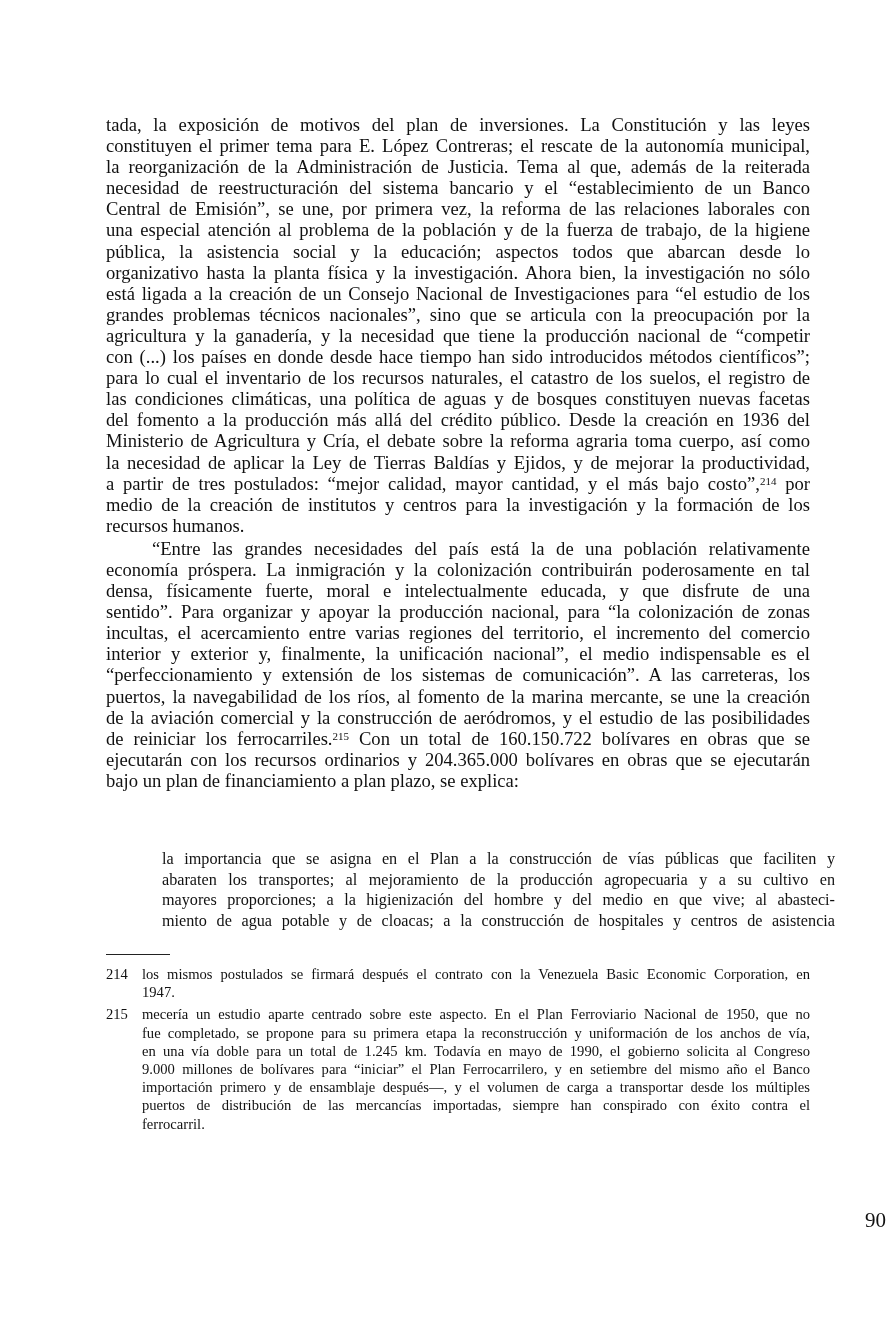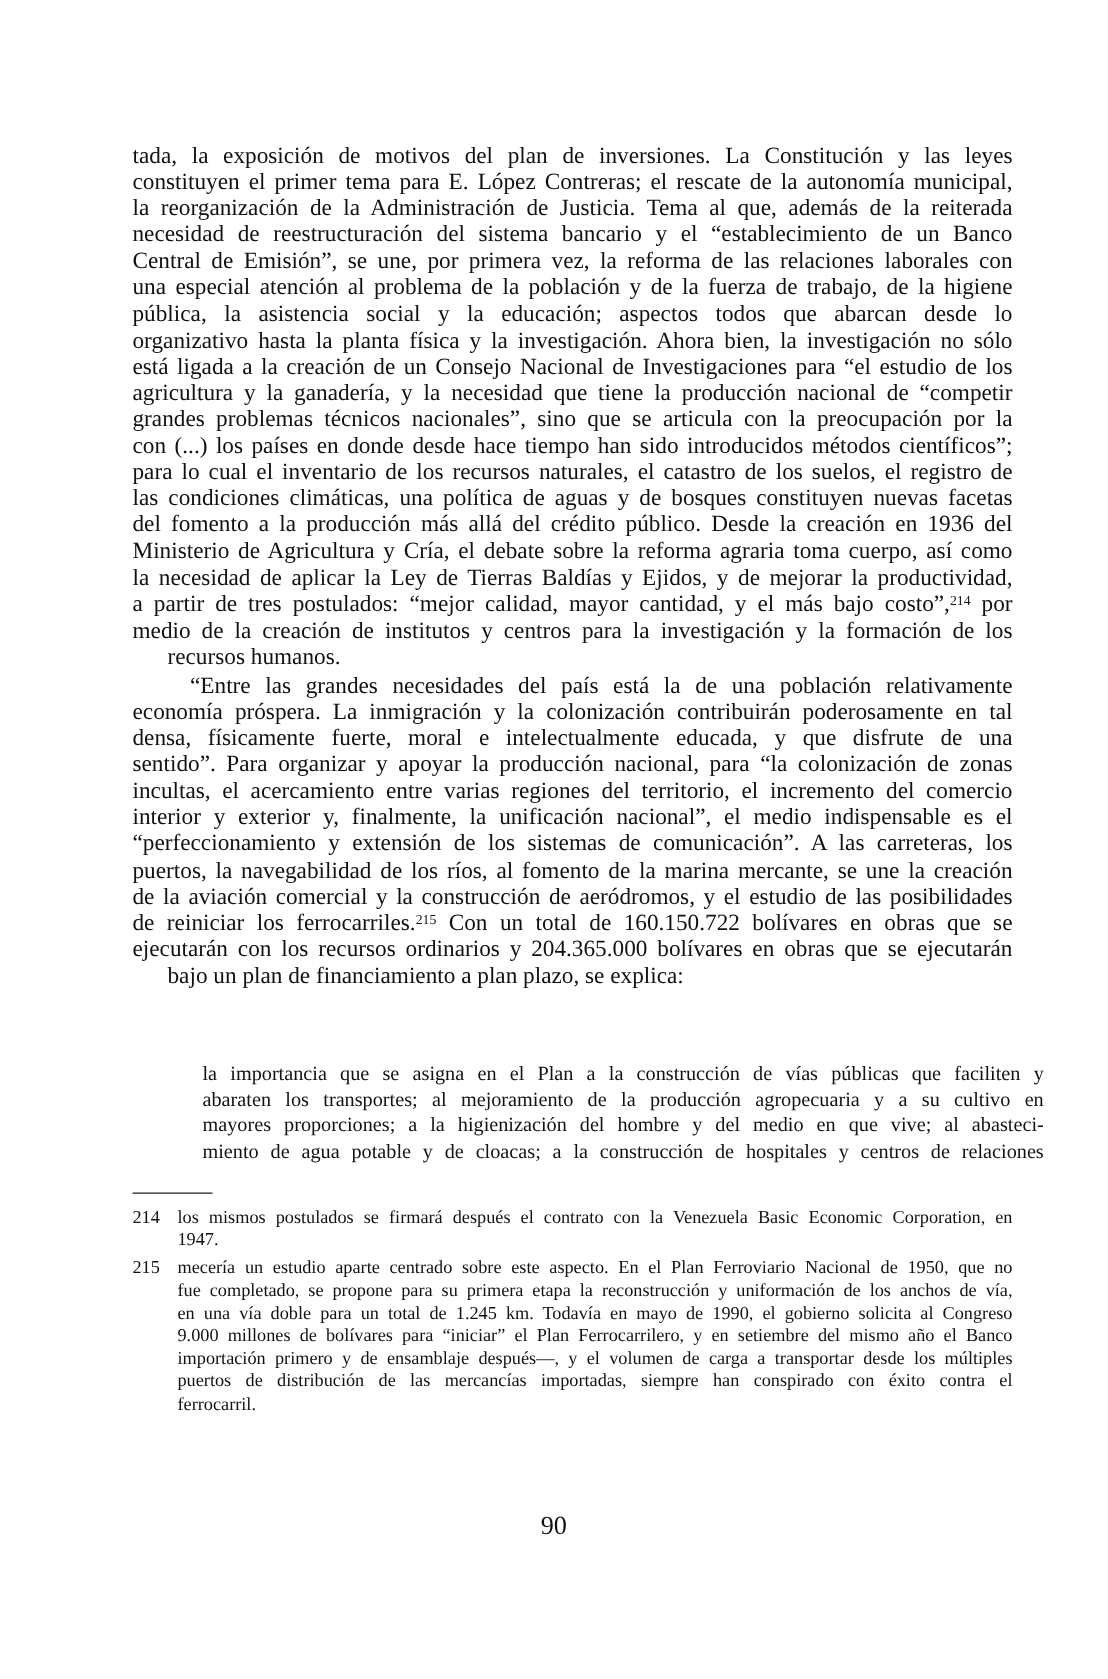--- a/index.html
+++ b/index.html
@@ -3,61 +3,61 @@
 <meta charset="utf-8">
 <style>
   html, body { margin: 0; padding: 0; background: #ffffff; }
   body { width: 886px; height: 1343px; position: relative; overflow: hidden; }
   .page { position: absolute; left: 0; top: 0; width: 886px; height: 1343px; background: #fff; color: #111; }
   .body-text {
     position: absolute; left: 106px; top: 114px; width: 704px;
     font-family: "Liberation Serif", serif; font-size: 18.6px; line-height: 21.1px;
   }
   .body-text .line { display: block; text-align: justify; text-align-last: justify; white-space: nowrap; height: 21.1px; font-family: Liberation Serif, serif; }
-  .body-text .line.last { text-align-last: left; margin-left: 28px; }
+  .body-text .line.last { text-align-last: left; }
   .body-text .line.indent { padding-left: 46px; }
   .body-text .para { margin-bottom: 2px; }
   sup { font-size: 11px; vertical-align: 5px; line-height: 0; }
   .quote {
     position: absolute; left: 137px; top: 849px; width: 673px;
     font-family: "Liberation Serif", serif; font-size: 16.2px; line-height: 20.5px; margin-left: 25px;
   }
   .quote .line { display: block; text-align: justify; text-align-last: justify; white-space: nowrap; height: 20.5px; }
   .rule { position: absolute; left: 106px; top: 954px; width: 64px; height: 0; border-top: 1.5px solid #222; }
   .footnotes {
     position: absolute; left: 106px; top: 965px; width: 704px;
     font-family: "Liberation Serif", serif; font-size: 14.6px; line-height: 18.2px;
   }
   .fn { position: relative; padding-left: 36px; margin-bottom: 4px; }
   .fn-num { position: absolute; left: 0; top: 0; }
   .fn .line { display: block; text-align: justify; text-align-last: justify; white-space: nowrap; height: 18.2px; }
   .fn .line.last { text-align-last: left; }
   .page-number {
-    position: absolute; left: 0; width: 886px; top: 1208px; text-align: center;
+    position: absolute; left: 0; width: 886px; top: 1208px; text-align: right;
     font-family: "Liberation Serif", serif; font-size: 21px;
   }
 </style>
 </head>
 <body>
 
 <div class="page">
 
   <div class="body-text">
     <div class="para">
       <span class="line">tada, la exposición de motivos del plan de inversiones. La Constitución y las leyes</span>
       <span class="line">constituyen el primer tema para E. López Contreras; el rescate de la autonomía municipal,</span>
       <span class="line">la reorganización de la Administración de Justicia. Tema al que, además de la reiterada</span>
       <span class="line">necesidad de reestructuración del sistema bancario y el “establecimiento de un Banco</span>
       <span class="line">Central de Emisión”, se une, por primera vez, la reforma de las relaciones laborales con</span>
       <span class="line">una especial atención al problema de la población y de la fuerza de trabajo, de la higiene</span>
       <span class="line">pública, la asistencia social y la educación; aspectos todos que abarcan desde lo</span>
       <span class="line">organizativo hasta la planta física y la investigación. Ahora bien, la investigación no sólo</span>
       <span class="line">está ligada a la creación de un Consejo Nacional de Investigaciones para “el estudio de los</span>
+      <span class="line">grandes problemas técnicos nacionales”, sino que se articula con la preocupación por la</span>
       <span class="line">agricultura y la ganadería, y la necesidad que tiene la producción nacional de “competir</span>
-      <span class="line">grandes problemas técnicos nacionales”, sino que se articula con la preocupación por la</span>
       <span class="line">con (...) los países en donde desde hace tiempo han sido introducidos métodos científicos”;</span>
       <span class="line">para lo cual el inventario de los recursos naturales, el catastro de los suelos, el registro de</span>
       <span class="line">las condiciones climáticas, una política de aguas y de bosques constituyen nuevas facetas</span>
       <span class="line">del fomento a la producción más allá del crédito público. Desde la creación en 1936 del</span>
       <span class="line">Ministerio de Agricultura y Cría, el debate sobre la reforma agraria toma cuerpo, así como</span>
       <span class="line">la necesidad de aplicar la Ley de Tierras Baldías y Ejidos, y de mejorar la productividad,</span>
       <span class="line"><span>a partir de tres postulados: “mejor calidad, mayor cantidad, y el más bajo costo”,</span><sup>214</sup><span> por</span></span>
       <span class="line">medio de la creación de institutos y centros para la investigación y la formación de los</span>
       <span class="line last">recursos humanos.</span>
     </div>
@@ -74,21 +74,21 @@
       <span class="line"><span>de reiniciar los ferrocarriles.</span><sup>215</sup><span> Con un total de 160.150.722 bolívares en obras que se</span></span>
       <span class="line">ejecutarán con los recursos ordinarios y 204.365.000 bolívares en obras que se ejecutarán</span>
       <span class="line last">bajo un plan de financiamiento a plan plazo, se explica:</span>
     </div>
   </div>
 
   <div class="quote">
     <span class="line">la importancia que se asigna en el Plan a la construcción de vías públicas que faciliten y</span>
     <span class="line">abaraten los transportes; al mejoramiento de la producción agropecuaria y a su cultivo en</span>
     <span class="line">mayores proporciones; a la higienización del hombre y del medio en que vive; al abasteci-</span>
-    <span class="line">miento de agua potable y de cloacas; a la construcción de hospitales y centros de relaciones</span>
+    <span class="line">miento de agua potable y de cloacas; a la construcción de hospitales y centros de asistencia</span>
   </div>
 
   <div class="rule"></div>
 
   <div class="footnotes">
     <div class="fn">
       <span class="fn-num">214</span>
       <span class="line">los mismos postulados se firmará después el contrato con la Venezuela Basic Economic Corporation, en</span>
       <span class="line last">1947.</span>
     </div>

